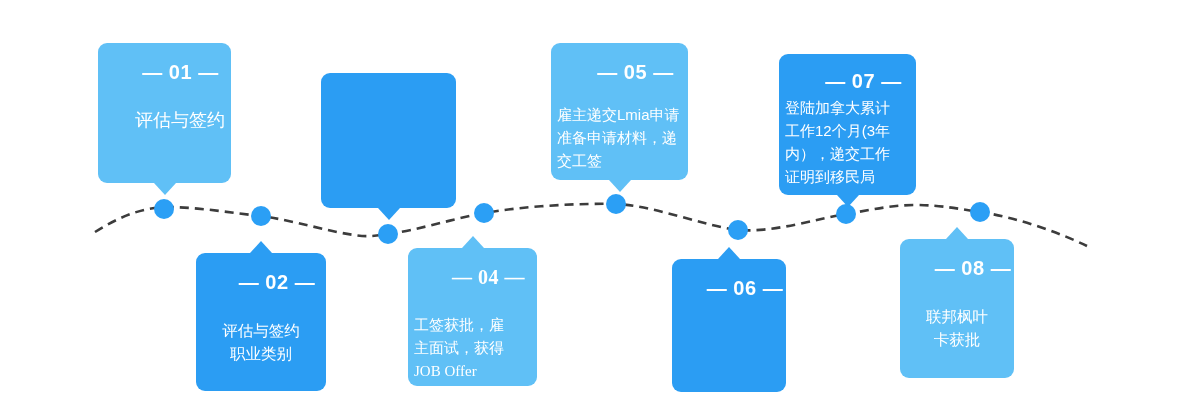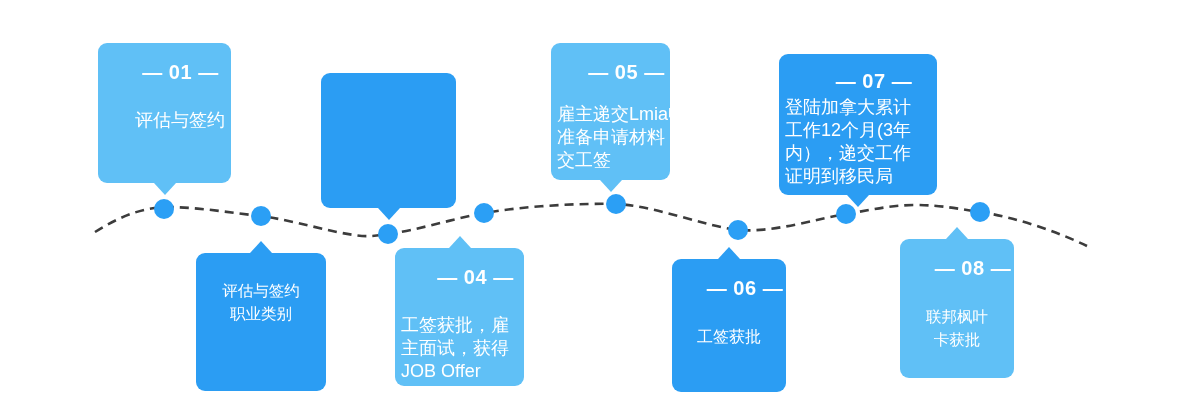--- a/index.html
+++ b/index.html
@@ -44,21 +44,21 @@
     padding-left:32px;
   }
   .step .title{
     margin-top:26px;
     font-size:16px;
     font-weight:500;
     line-height:23px;
     white-space:pre;
     padding:0 5px;
   }
-  .step.left-text .title{text-align:left;font-size:18px;padding:0 6px;}
+  .step.left-text .title{text-align:left;font-size:15px;padding:0 6px;}
   .s1 .title{font-size:18px;padding-left:36px;}
   .s2 .title,.s8 .title{font-size:15.5px;}
   .s5 .title{margin-top:20px;}
   .s7 .num{margin-top:16px;}
   .s7 .title{margin-top:4px;}
   .tail{
     position:absolute;
     left:50%;
     transform:translateX(-50%);
     width:0;height:0;
@@ -66,24 +66,24 @@
     border-right:11px solid transparent;
   }
   .step.above .tail{top:100%;border-top:12px solid;}
   .step.below .tail{bottom:100%;border-bottom:12px solid;}
   .step.light .tail{border-top-color:var(--light);border-bottom-color:var(--light);}
   .step.dark .tail{border-top-color:var(--dark);border-bottom-color:var(--dark);}
   
   .s1{left:98px; top:43px; width:133px;height:140px;}
   .s2{left:196px;top:253px;width:130px;height:138px;}
   .s3{left:321px;top:73px; width:135px;height:135px;}
-  .s4{left:395px;top:248px;width:129px;height:138px;}
-  .s5{left:551px;top:43px; width:119px;height:137px;}
+  .s4{left:408px;top:248px;width:129px;height:138px;font-family:Liberation Serif, serif;}
+  .s5{left:551px;top:43px; width:137px;height:137px;}
   .s6{left:672px;top:259px;width:114px;height:133px;}
-  .s7{left:779px;top:54px; width:158px;height:141px;}
+  .s7{left:779px;top:54px; width:137px;height:141px;}
   .s8{left:900px;top:239px;width:114px;height:139px;}
 </style>
 </head>
 <body>
 
 <div class="stage">
 
   <svg class="wave" width="1180" height="417" viewBox="0 0 1180 417">
     <path class="dashpath" d="
       M 95 232
@@ -108,20 +108,21 @@
     <circle class="dot" cx="980" cy="212" r="10"></circle>
   </svg>
 
   <div class="step s1 above light">
     <div class="num">— 01 —</div>
     <div class="title">评估与签约</div>
     <div class="tail"></div>
   </div>
 
   <div class="step s2 below dark">
+    <div class="num">— 02 —</div>
     <div class="title">评估与签约
 职业类别</div>
     <div class="tail"></div>
   </div>
 
   <div class="step s3 above dark">
     <div class="tail"></div>
   </div>
 
   <div class="step s4 below left-text light">
@@ -135,21 +136,20 @@
   <div class="step s5 above left-text light">
     <div class="num">— 05 —</div>
     <div class="title">雇主递交Lmia申请
 准备申请材料，递
 交工签</div>
     <div class="tail"></div>
   </div>
 
   <div class="step s6 below dark">
     <div class="num">— 06 —</div>
-    <div class="title">工签获批</div>
     <div class="tail"></div>
   </div>
 
   <div class="step s7 above left-text dark">
     <div class="num">— 07 —</div>
     <div class="title">登陆加拿大累计
 工作12个月(3年
 内），递交工作
 证明到移民局</div>
     <div class="tail"></div>

